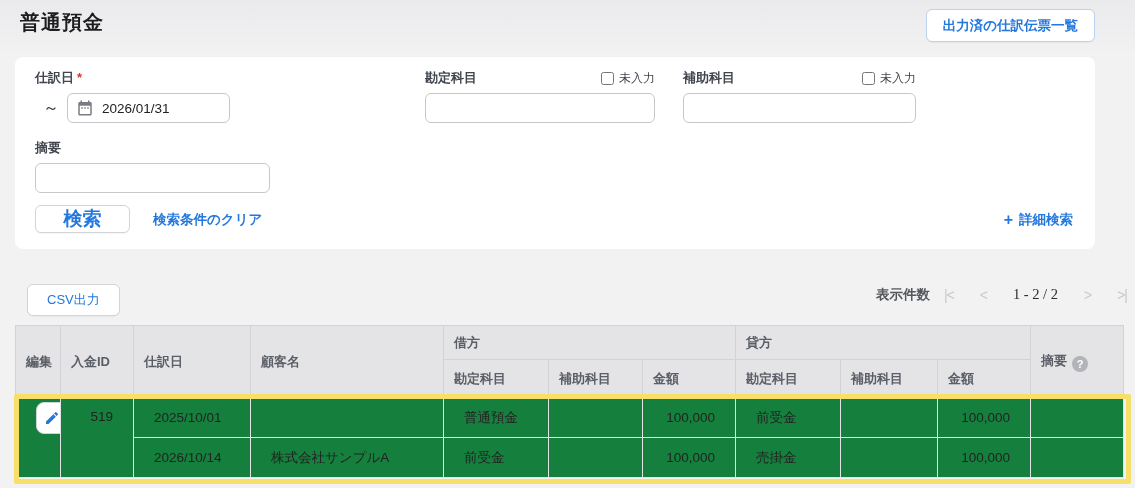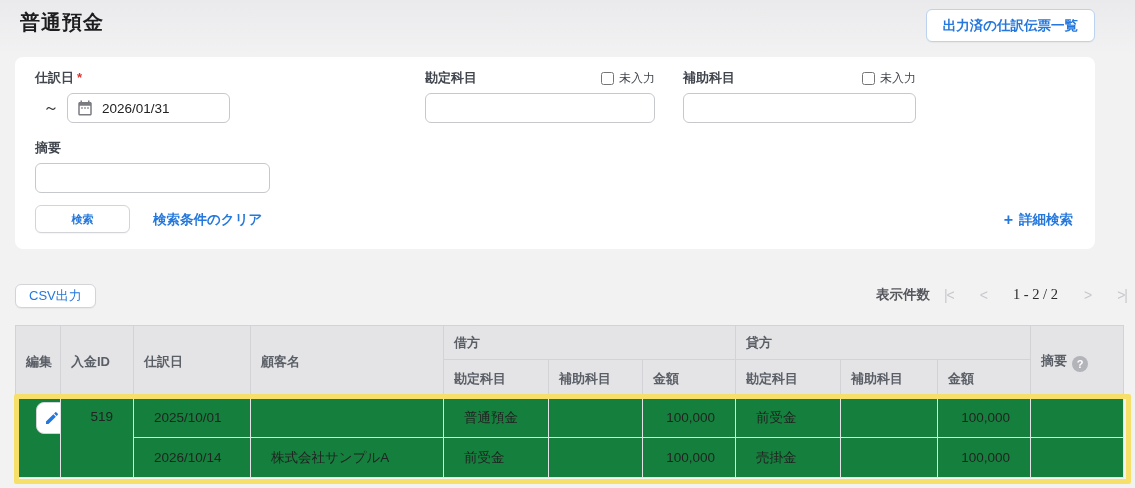--- a/index.html
+++ b/index.html
@@ -50,28 +50,28 @@
   }
   .date-input-wrap { position:relative; display:inline-block; width:163px; height:30px; }
   .date-input-wrap .text-input { padding-left:34px; }
   .cal-icon {
     position:absolute; left:9px; top:6px; width:18px; height:18px; color:#7b7c82;
   }
   .tilde { font-size:16px; color:#333; margin:0 8px; }
   .date-row { display:flex; align-items:center; }
   .search-btn {
     position:absolute; left:20px; top:148px; width:95px; height:28px;
-    font-size:11px; font-weight:bold;
+    font-size:19px; font-weight:bold;
   }
   .link { color:#2478dd; font-size:13.5px; font-weight:bold; text-decoration:none; cursor:pointer; }
   .clear-link { position:absolute; left:138px; top:154px; }
   .advanced-link { position:absolute; right:22px; top:154px; display:flex; gap:6px; align-items:center; }
   .advanced-link .plus { font-size:16px; font-weight:bold; line-height:1; }
   
-  .csv-btn { position:absolute; left:15px; top:284px; height:24px; padding:0 13px; font-size:13px; }
+  .csv-btn { position:absolute; left:27px; top:284px; height:32px; padding:0 19px; font-size:13px; }
   .list-controls {
     position:absolute; right:8px; top:286px; height:26px;
     display:flex; align-items:flex-start; font-size:13.5px; color:#3c3c40;margin-left:7px;
   }
   .page-size-label { font-weight:bold; color:#55575c; margin-right:14px; }
   .page-size-select {
     position:relative; width:100px; height:24px; border-bottom:1px solid #8f9094;
     display:flex; align-items:center; cursor:pointer; margin-right:60px;
   }
   .page-size-value { padding-left:4px; color:#222; }

